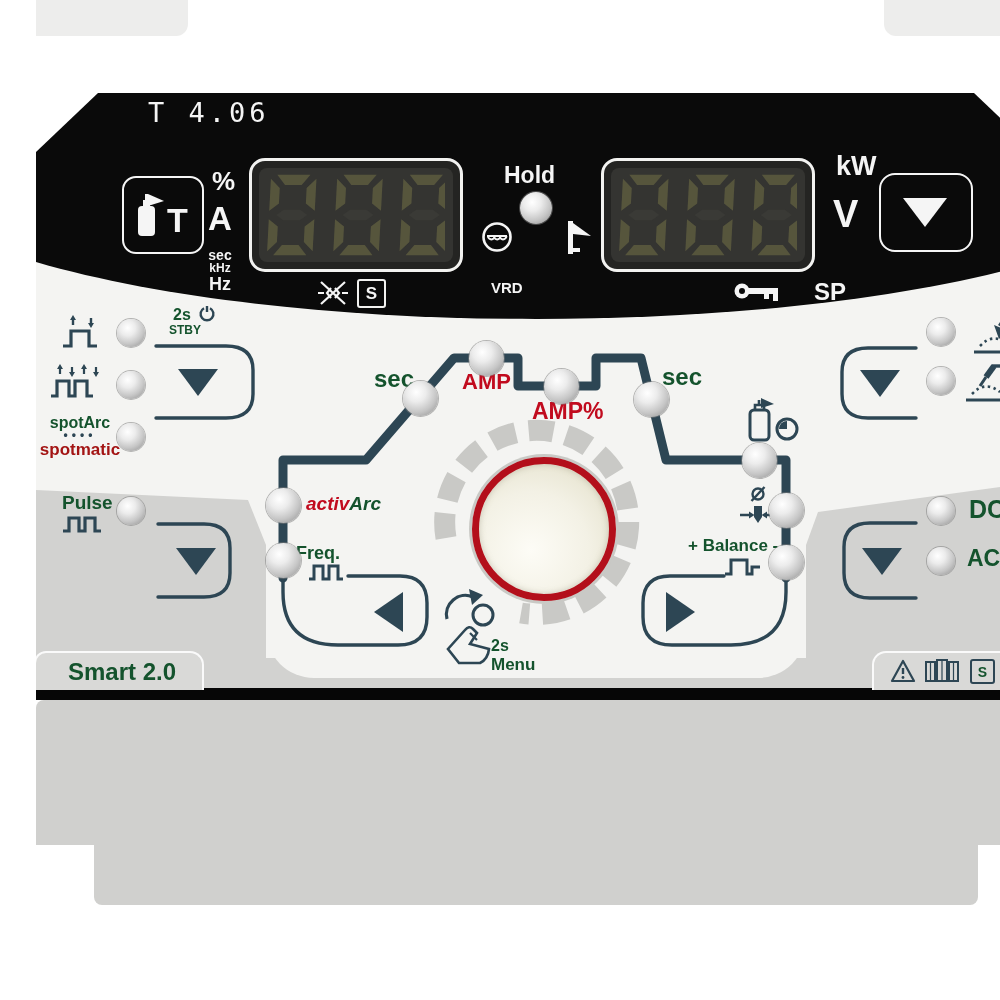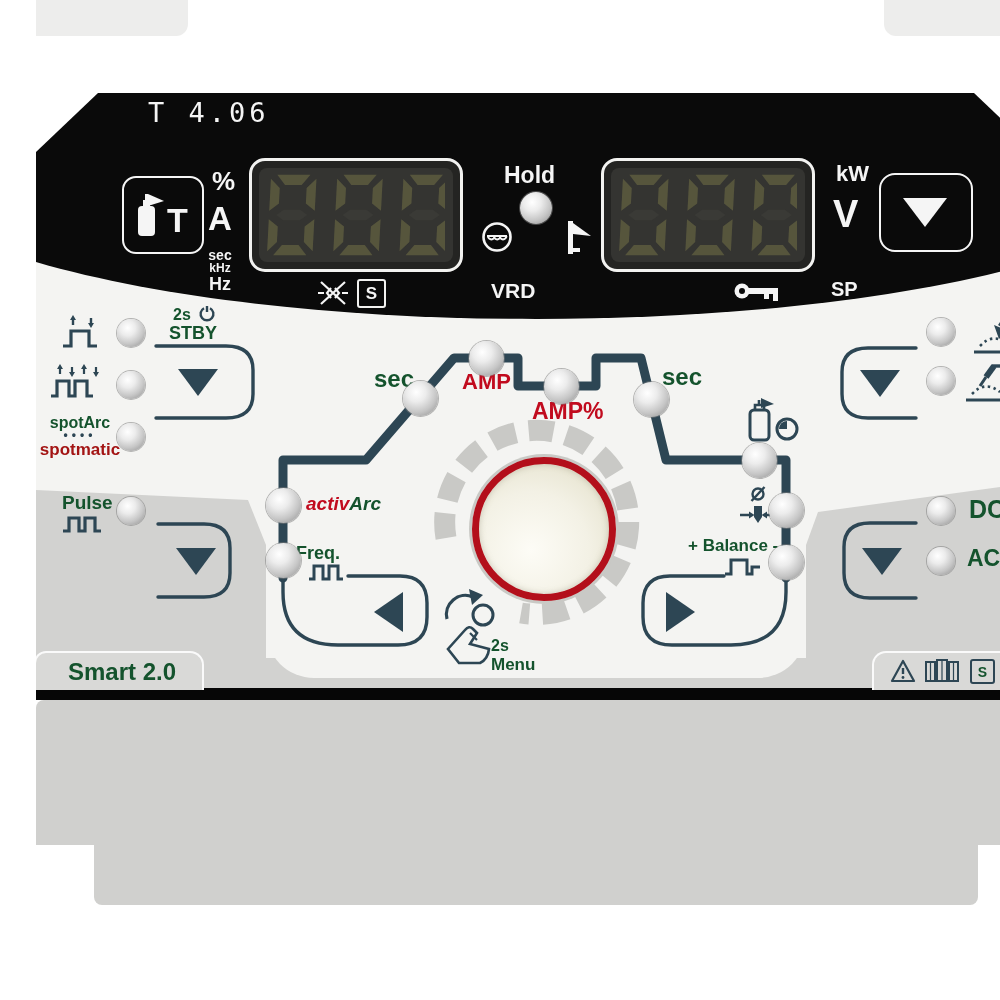--- a/index.html
+++ b/index.html
@@ -147,21 +147,21 @@
   </span>
 
   <span class="abs" style="left:528px;top:219px;">
     <svg width="28" height="38" viewBox="0 0 28 38">
       <rect x="4" y="2" width="5" height="33" fill="#f5f5f5"></rect>
       <polygon points="9,4 27,17 9,15" fill="#f5f5f5"></polygon>
       <rect x="9" y="29" width="7" height="4" fill="#f5f5f5"></rect>
     </svg>
   </span>
 
-  <div class="abs white b" style="left:800px;top:161px;font-size:22px;">kW</div>
+  <div class="abs white b" style="left:800px;top:151px;font-size:27px;">kW</div>
   <div class="abs white b" style="left:797px;top:193px;font-size:38px;">V</div>
 
   <div class="abs display" style="left:565px;top:158px;width:208px;height:108px;">
     <div class="display-inner">
         <svg viewBox="0 0 172 78" width="100%" height="82" preserveAspectRatio="xMidYMid meet">
           <g transform="translate(4,0) skewX(-3)">
             <path d="M6,0 L38,0 L30,10 L14,10 Z" fill="#3a3a36"></path>
             <path d="M44,4 L44,35 L35,28 L35,13 Z" fill="#3a3a36"></path>
             <path d="M44,43 L44,74 L35,65 L35,50 Z" fill="#3a3a36"></path>
             <path d="M14,68 L30,68 L38,78 L6,78 Z" fill="#3a3a36"></path>
@@ -219,32 +219,32 @@
         <path d="M3,25 L27,3 M3,3 L27,25"></path>
         <path d="M0,14 h6 M24,14 h6"></path>
         <path d="M13,9 l-4,5 4,5 M17,9 l4,5 -4,5"></path>
       </g>
     </svg>
   </span>
   <div class="abs sbox" style="left:321px;top:279px;width:25px;height:25px;">
     <span class="white b" style="font-size:17px;">S</span>
   </div>
 
-  <div class="abs white b" style="left:455px;top:279px;font-size:21px;text-align:right;">VRD</div>
+  <div class="abs white b" style="left:455px;top:279px;font-size:15px;text-align:right;">VRD</div>
 
   <span class="abs" style="left:697px;top:281px;">
     <svg width="50" height="22" viewBox="0 0 50 22">
       <circle cx="9" cy="10" r="7.5" fill="#f5f5f5"></circle>
       <circle cx="9" cy="10" r="3" fill="#0a0a0a"></circle>
       <rect x="14" y="7" width="31" height="6" fill="#f5f5f5"></rect>
       <rect x="31" y="13" width="5" height="5" fill="#f5f5f5"></rect>
       <rect x="40" y="13" width="5" height="7" fill="#f5f5f5"></rect>
     </svg>
   </span>
-  <div class="abs white b" style="left:795px;top:278px;font-size:20px;">SP</div>
+  <div class="abs white b" style="left:778px;top:278px;font-size:24px;">SP</div>
 
   <svg class="abs" style="left:0;top:0;pointer-events:none;" width="1000" height="1000">
 
     <path d="M410,538 A92,92 0 1 1 485,613" fill="none" stroke="#c9c9c6" stroke-width="21" stroke-dasharray="25 13"></path>
 
     <path d="M247,578 L247,460 L330,460 L418,358 L482,358 L482,386 L560,386 L560,358 L605,358 L630,460 L750,460 L750,578" fill="none" stroke="#2d4654" stroke-width="9" stroke-linejoin="round" stroke-linecap="round"></path>
 
     <path d="M247,560 L247,592 Q247,645 302,645 L362,645 Q391,645 391,617 L391,603 Q391,576 364,576 L312,576" fill="none" stroke="#2d4654" stroke-width="3.4" stroke-linecap="round"></path>
 
     <path d="M750,560 L750,592 Q750,645 695,645 L636,645 Q607,645 607,617 L607,603 Q607,576 634,576 L688,576" fill="none" stroke="#2d4654" stroke-width="3.4" stroke-linecap="round"></path>
@@ -349,21 +349,21 @@
   </span>
   <div class="abs led" style="left:81px;top:319px;width:28px;height:28px;"></div>
 
   <div class="abs navy b" style="left:137px;top:306px;font-size:16px;">2s</div>
   <span class="abs" style="left:162px;top:305px;">
     <svg width="18" height="18" viewBox="0 0 18 18">
       <path d="M6,3.2 a6.4,6.4 0 1 0 6,0" fill="none" stroke="#2d4654" stroke-width="2.4"></path>
       <path d="M9,1 v6" stroke="#2d4654" stroke-width="2.4"></path>
     </svg>
   </span>
-  <div class="abs navy b" style="left:133px;top:323px;font-size:18px;">STBY</div>
+  <div class="abs navy b" style="left:133px;top:323px;font-size:12px;">STBY</div>
 
   <div class="abs hotspot" style="left:118px;top:346px;width:100px;height:72px;">
     <div class="tri-down abs" style="left:24px;top:23px;"></div>
   </div>
 
   <span class="abs" style="left:14px;top:363px;">
     <svg width="54" height="36" viewBox="0 0 54 36">
       <path d="M1,33 h6 v-15 h12 v15 h6 v-15 h12 v15 h6" fill="none" stroke="#2d4654" stroke-width="3.2"></path>
       <path d="M10,11 v-7 M22,4 v7 M34,11 v-7 M46,4 v7" stroke="#2d4654" stroke-width="2.2" fill="none"></path>
       <polygon points="7,6 13,6 10,1" fill="#2d4654"></polygon>

